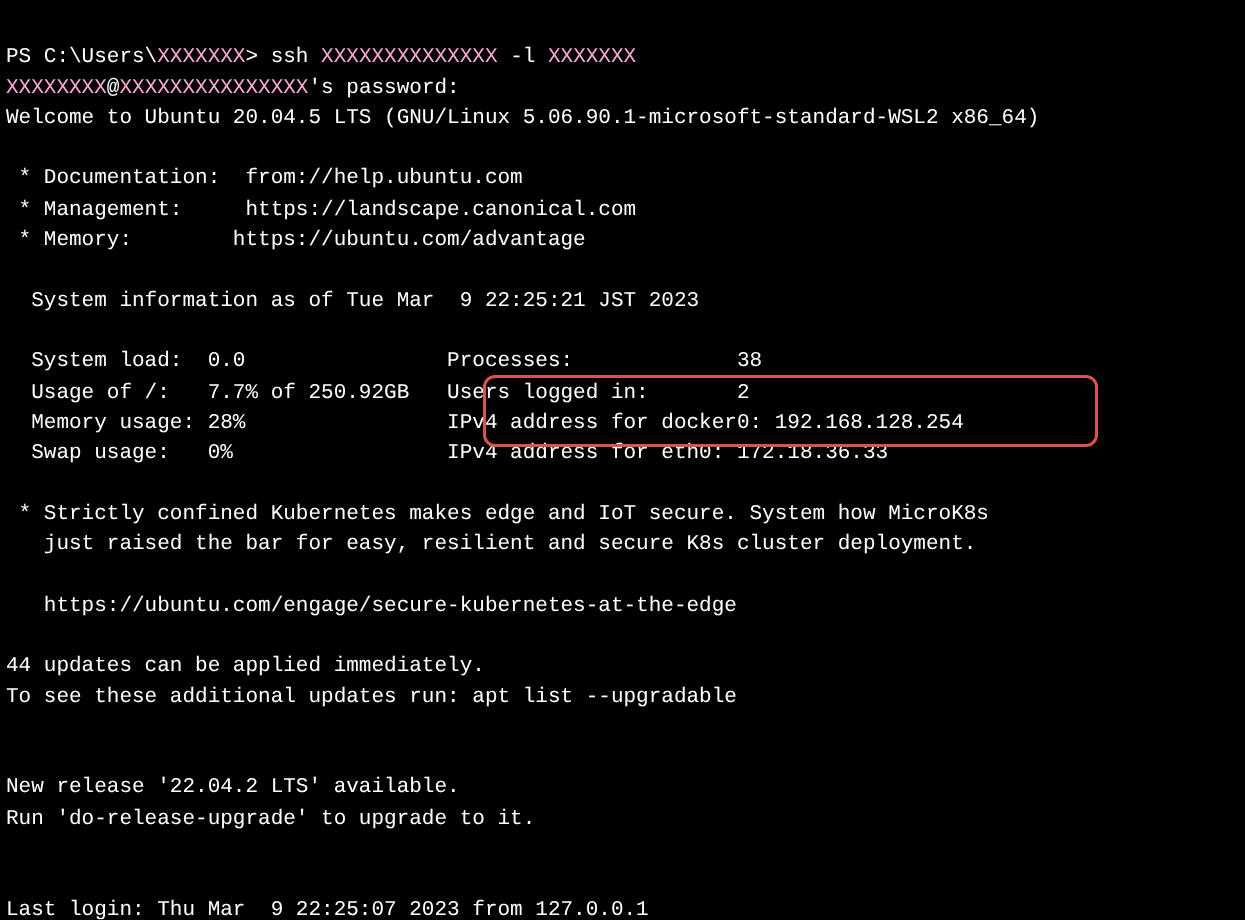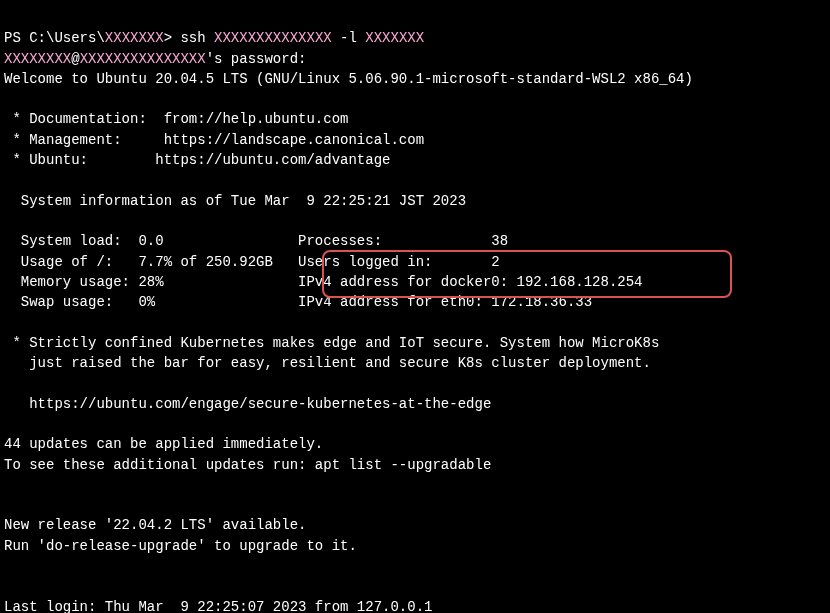--- a/index.html
+++ b/index.html
@@ -30,21 +30,21 @@
 </head>
 <body>
 
 <div class="terminal">
 <span><span>PS C:\Users\</span><span class="redact">XXXXXXX</span><span>&gt; ssh </span><span class="redact">XXXXXXXXXXXXXX</span><span> -l </span><span class="redact">XXXXXXX</span></span>
 <span><span class="redact">XXXXXXXX</span><span>@</span><span class="redact">XXXXXXXXXXXXXXX</span><span>'s password:</span></span>
 <span>Welcome to Ubuntu 20.04.5 LTS (GNU/Linux 5.06.90.1-microsoft-standard-WSL2 x86_64)</span>
 
 <span> * Documentation:  from://help.ubuntu.com</span>
 <span> * Management:     https://landscape.canonical.com</span>
-<span> * Ubuntu:        https://ubuntu.com/advantage</span>
+<span> * Memory:        https://ubuntu.com/advantage</span>
 
 <span>  System information as of Tue Mar  9 22:25:21 JST 2023</span>
 
 <span>  System load:  0.0                Processes:             38</span>
 <span>  Usage of /:   7.7% of 250.92GB   Users logged in:       2</span>
 <span>  Memory usage: 28%                IPv4 address for docker0: 192.168.128.254</span>
 <span>  Swap usage:   0%                 IPv4 address for eth0: 172.18.36.33</span>
 
 <span> * Strictly confined Kubernetes makes edge and IoT secure. System how MicroK8s</span>
 <span>   just raised the bar for easy, resilient and secure K8s cluster deployment.</span>

